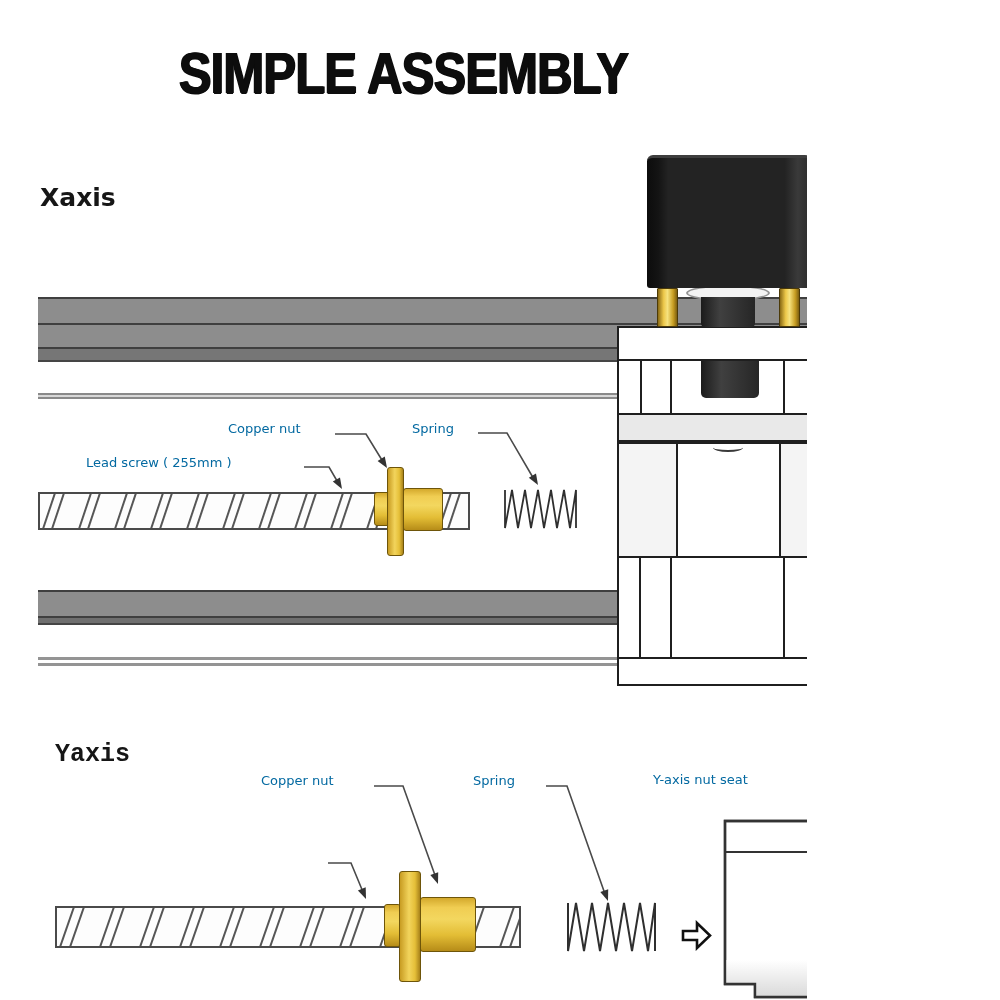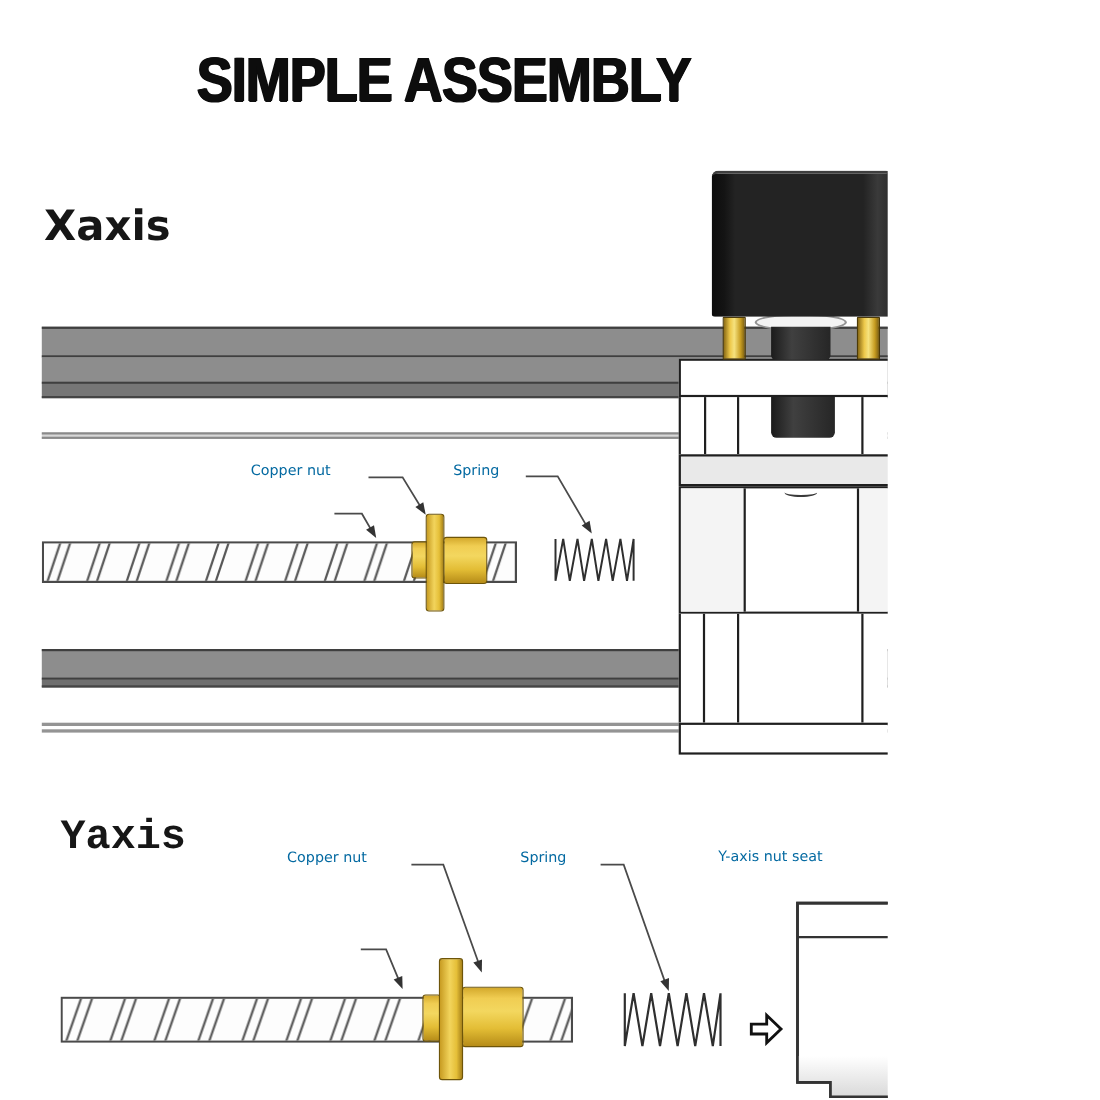--- a/index.html
+++ b/index.html
@@ -4,21 +4,21 @@
 <style>
   html,body{margin:0;padding:0;background:#fff;}
   #stage{position:relative;width:807px;height:1000px;background:#fff;overflow:hidden;
          font-family:"DejaVu Sans","Liberation Sans",sans-serif;}
   .abs{position:absolute;}
   
   .title{left:0;right:0;top:40px;height:62px;text-align:center;
          font-family:"Liberation Sans",sans-serif;font-weight:900;font-size:57px;color:#0d0d0d;
          transform:scaleX(0.86);letter-spacing:-1px;
          text-shadow:1px 0 #0d0d0d,-1px 0 #0d0d0d,0 1px #0d0d0d;}
-  .axis-label{font-weight:bold;font-size:38px;color:#161616;z-index:7;}
+  .axis-label{font-weight:bold;font-size:25px;color:#161616;z-index:7;}
   .ann{font-size:13px;color:#0369a1;z-index:7;white-space:nowrap;}
   
   .rail{left:38px;width:870px;z-index:1;box-sizing:border-box;}
   .band-a{top:297px;height:28px;background:#8d8d8d;border-top:2px solid #3f3f3f;border-bottom:2px solid #3f3f3f;}
   .band-b{top:325px;height:24px;background:#8d8d8d;border-bottom:2px solid #3f3f3f;}
   .band-c{top:349px;height:13px;background:#767676;border-bottom:2px solid #454545;}
   .line-d{top:393px;height:6px;background:#d8d8d8;border-top:2px solid #8a8a8a;border-bottom:2px solid #8a8a8a;}
   .band-e{top:590px;height:28px;background:#8d8d8d;border-top:2px solid #3f3f3f;border-bottom:2px solid #3f3f3f;}
   .band-e2{top:618px;height:7px;background:#6f6f6f;border-bottom:2px solid #454545;}
   .line-f{top:657px;height:9px;background:#fff;border-top:3px solid #949494;border-bottom:3px solid #949494;}
@@ -115,20 +115,21 @@
   <div class="abs circ-in"></div>
   <div class="abs cpart row4"></div>
   <div class="abs vline" style="left:639px;top:558px;height:99px;"></div>
   <div class="abs vline" style="left:670px;top:558px;height:99px;"></div>
   <div class="abs vline" style="left:783px;top:558px;height:99px;"></div>
   <div class="abs vline" style="left:814px;top:558px;height:99px;"></div>
   <div class="abs cpart plate-bot"></div>
 
   <div class="abs ann" style="left:228px;top:421px;">Copper nut</div>
   <div class="abs ann" style="left:412px;top:421px;">Spring</div>
+  <div class="abs ann" style="left:86px;top:455px;">Lead screw ( 255mm )</div>
 
   <div class="abs axis-label" style="left:55px;top:740px;font-family:Liberation Mono, monospace;">Yaxis</div>
 
   <svg class="abs svg-layer" style="left:55px;top:906px;" width="466" height="42">
     <defs>
       <pattern id="hy" width="40" height="42" patternUnits="userSpaceOnUse">
         <line x1="4" y1="44" x2="20" y2="-2" stroke="#565656" stroke-width="2"></line>
         <line x1="14" y1="44" x2="30" y2="-2" stroke="#565656" stroke-width="2"></line>
       </pattern>
     </defs>

